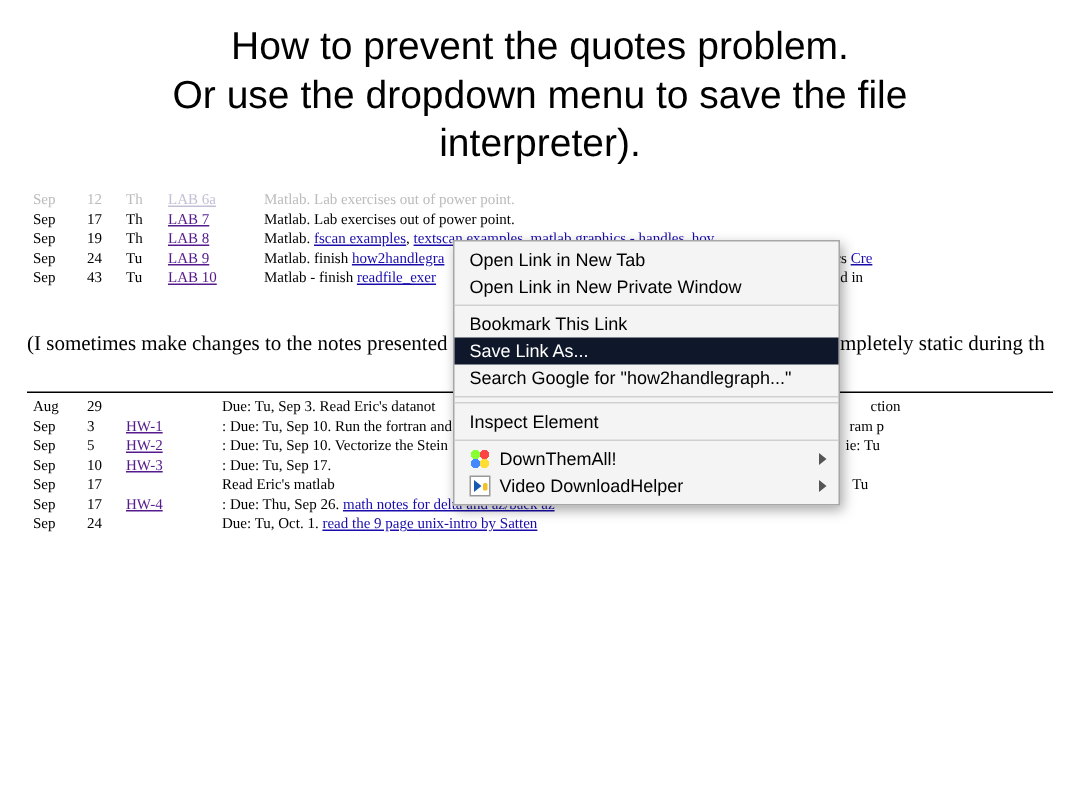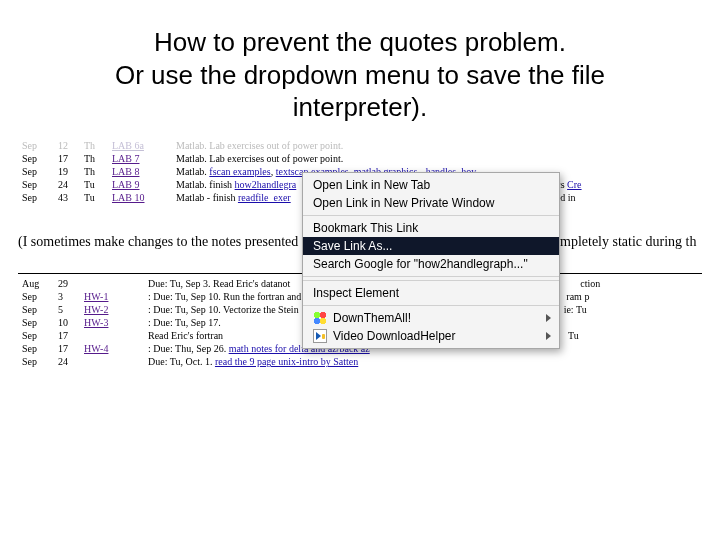--- a/index.html
+++ b/index.html
@@ -6,21 +6,21 @@
   body {
     width: 720px;
     height: 540px;
     background: #fff;
     font-family: Arial, Helvetica, sans-serif;
     position: relative;
     overflow: hidden;
   }
   .title-block {
     text-align: center;
-    padding: 26px 30px 14px 30px;
+    padding: 14px 30px 14px 30px;
     font-size: 26px;
     color: #000;
     line-height: 1.25;
   }
   .content {
     position: relative;
     padding: 0 18px;
   }
   .schedule {
     font-family: "Times New Roman", Times, serif;
@@ -185,21 +185,21 @@
     <tr>
       <td class="mo">Sep</td>
       <td class="da">10</td>
       <td class="lab"><span class="link">HW-3</span></td>
       <td class="desc">: Due: Tu, Sep 17.</td>
     </tr>
     <tr>
       <td class="mo">Sep</td>
       <td class="da">17</td>
       <td class="lab"></td>
-      <td class="desc"><span>Read Eric's fortran</span><span class="link2" style="visibility:hidden">xx</span><span style="visibility:hidden">xxxxxxxxxxxxxxxxxxxxxxxxxxxxxxxxxxxxxxxxxxxxxxxxxxxxxxxxxxxxxxxxxxx</span><span>Tu</span></td>
+      <td class="desc"><span>Read Eric's matlab</span><span class="link2" style="visibility:hidden">xx</span><span style="visibility:hidden">xxxxxxxxxxxxxxxxxxxxxxxxxxxxxxxxxxxxxxxxxxxxxxxxxxxxxxxxxxxxxxxxxxx</span><span>Tu</span></td>
     </tr>
     <tr>
       <td class="mo">Sep</td>
       <td class="da">17</td>
       <td class="lab"><span class="link">HW-4</span></td>
       <td class="desc"><span>: Due: Thu, Sep 26. </span><span class="link2">math notes for delta and az/back az</span></td>
     </tr>
     <tr>
       <td class="mo">Sep</td>
       <td class="da">24</td>

